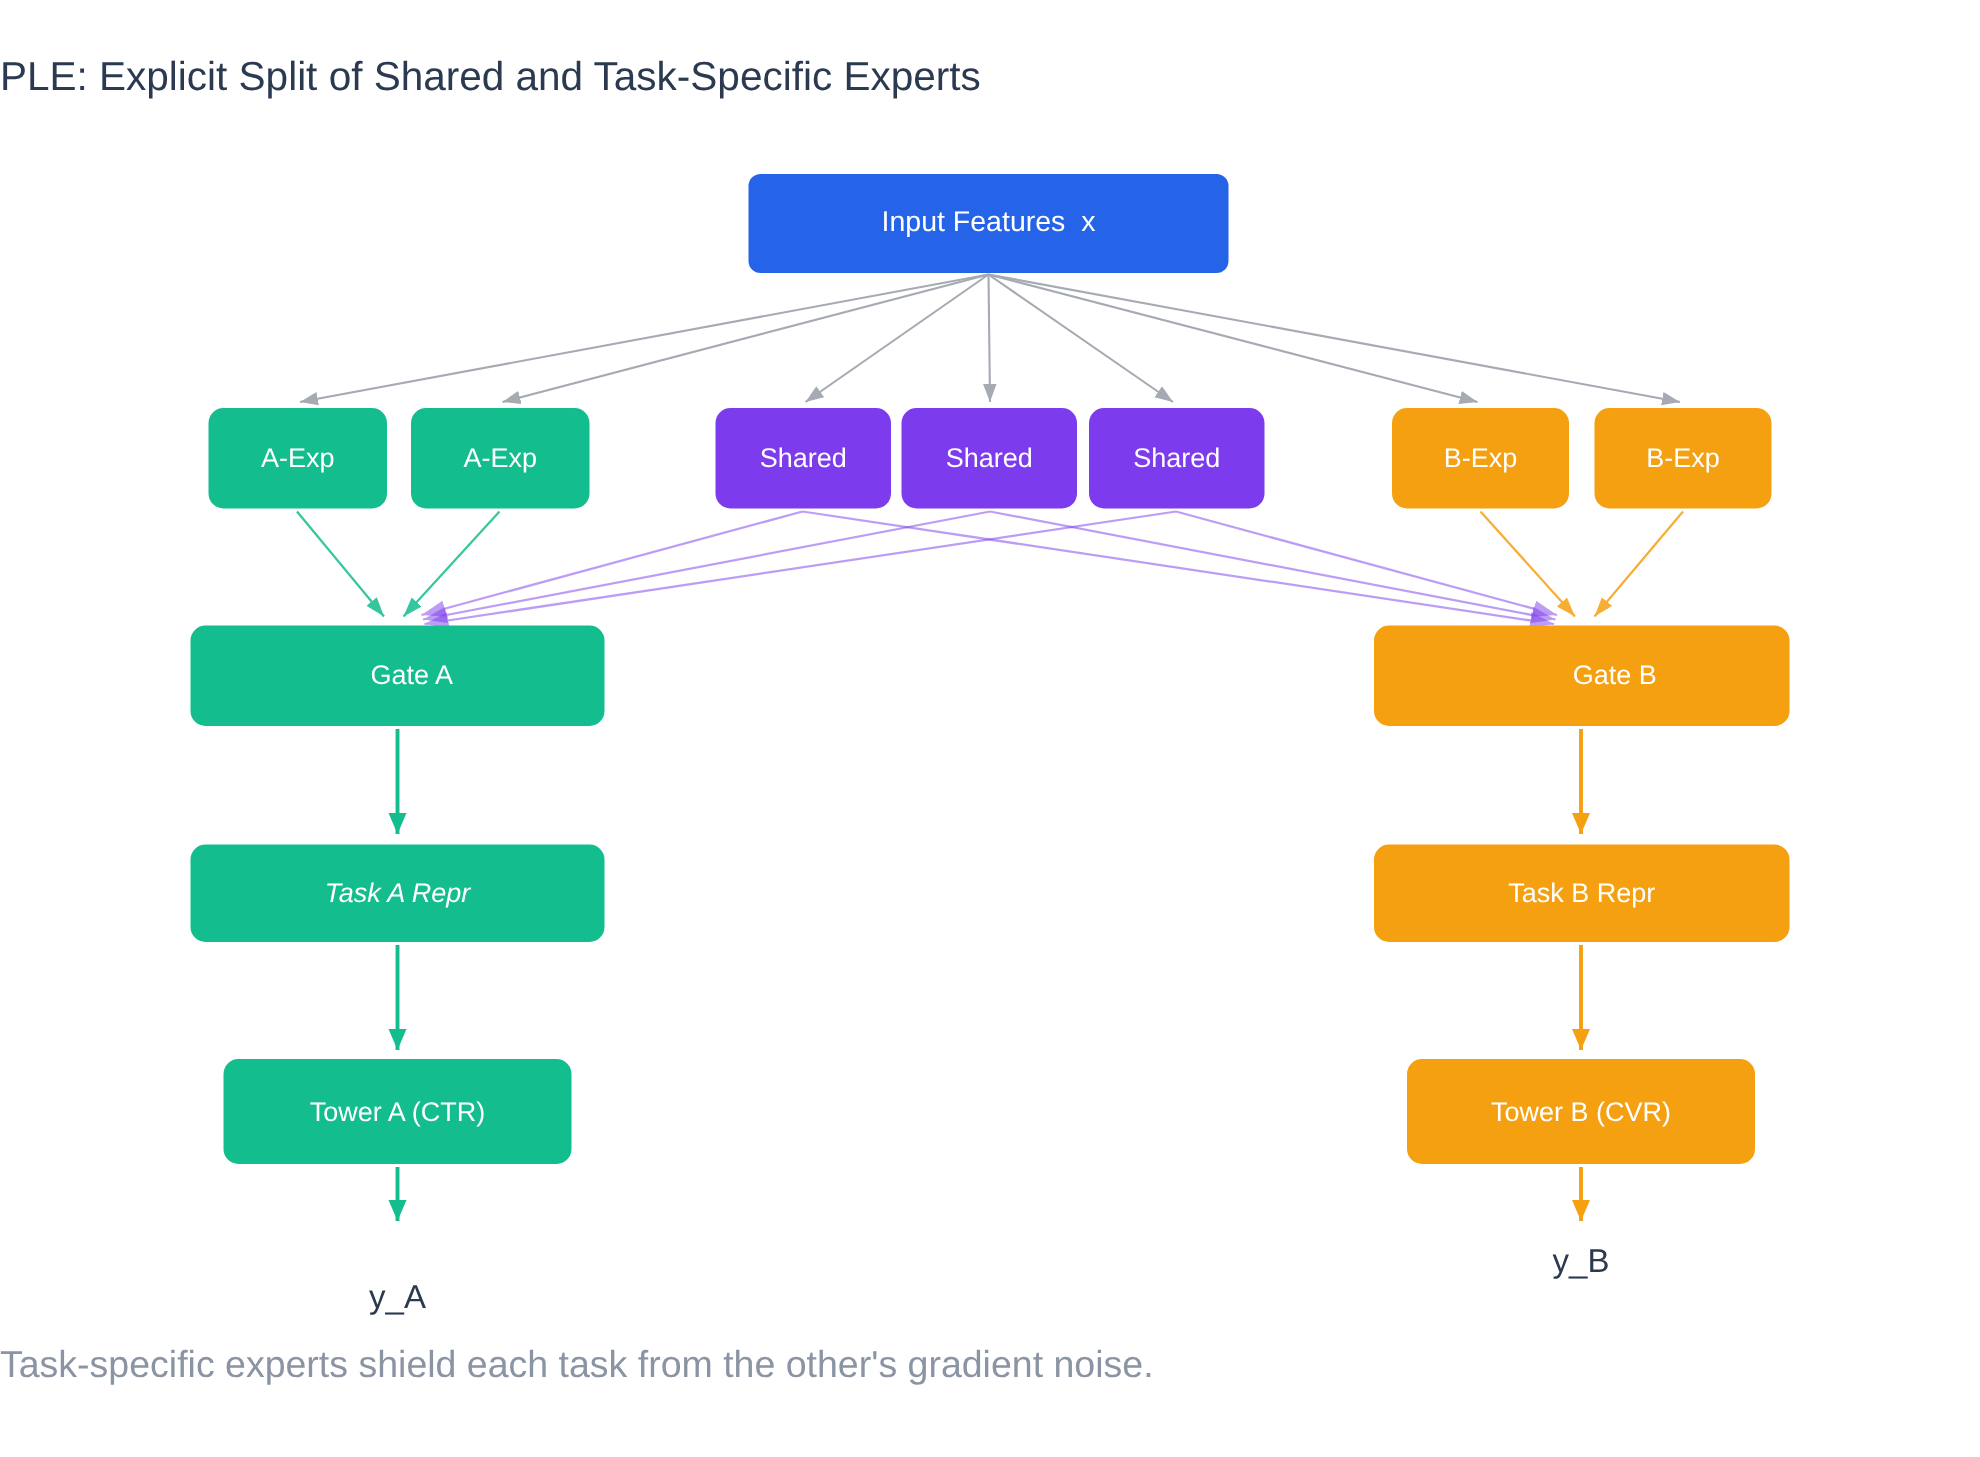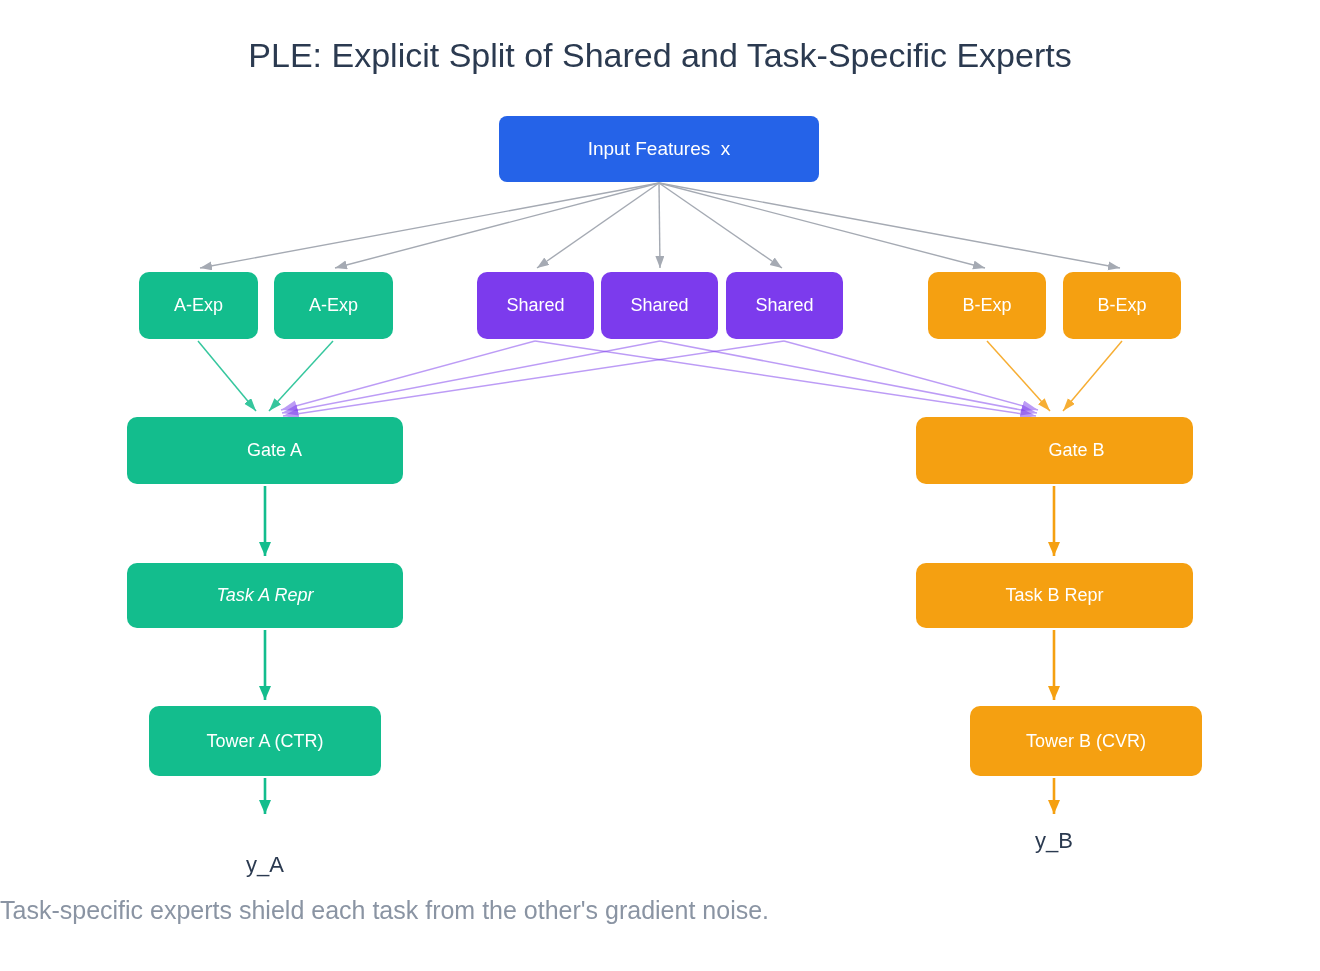--- a/index.html
+++ b/index.html
@@ -17,22 +17,22 @@
     position: relative;
     width: 1320px;
     height: 971px;
     background: #ffffff;
     font-family: "Liberation Sans", sans-serif;
     overflow: hidden;
   }
   .title {
     position: absolute;
     top: 36px; left: 0; width: 100%;
-    text-align: center;
-    font-size: 34px;
+    text-align: left;
+    font-size: 27px;
     font-weight: 500;
     color: var(--navy);
   }
   .caption {
     position: absolute;
     top: 896px; left: 0; width: 100%;
     text-align: left;
     font-size: 25px;
     color: var(--caption-gray);
   }
@@ -58,21 +58,21 @@
   #node-shared-1    { left: 477px;  top: 272px; width: 117px; height: 67px; }
   #node-shared-2    { left: 601px;  top: 272px; width: 117px; height: 67px; }
   #node-shared-3    { left: 726px;  top: 272px; width: 117px; height: 67px; }
   #node-b-exp-1     { left: 928px;  top: 272px; width: 118px; height: 67px; }
   #node-b-exp-2     { left: 1063px; top: 272px; width: 118px; height: 67px; }
   #node-gate-a      { left: 127px;  top: 417px; width: 276px; height: 67px; padding-left: 19px; }
   #node-gate-b      { left: 916px;  top: 417px; width: 277px; height: 67px; padding-left: 44px; }
   #node-task-a-repr { left: 127px;  top: 563px; width: 276px; height: 65px; font-style: italic; }
   #node-task-b-repr { left: 916px;  top: 563px; width: 277px; height: 65px; }
   #node-tower-a     { left: 149px;  top: 706px; width: 232px; height: 70px; }
-  #node-tower-b     { left: 970px;  top: 706px; width: 232px; height: 70px; }
+  #node-tower-b     { left: 938px;  top: 706px; width: 232px; height: 70px; }
 
   .out-label {
     position: absolute;
     width: 120px;
     text-align: center;
     font-size: 22px;
     color: var(--navy);
   }
   #out-a { left: 205px;  top: 828px; margin-top: 24px; }
   #out-b { left: 994px;  top: 828px; }

